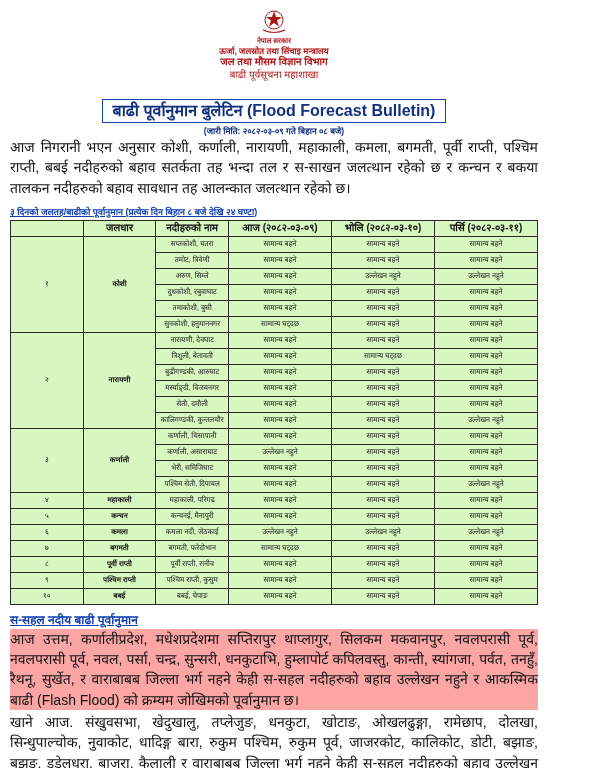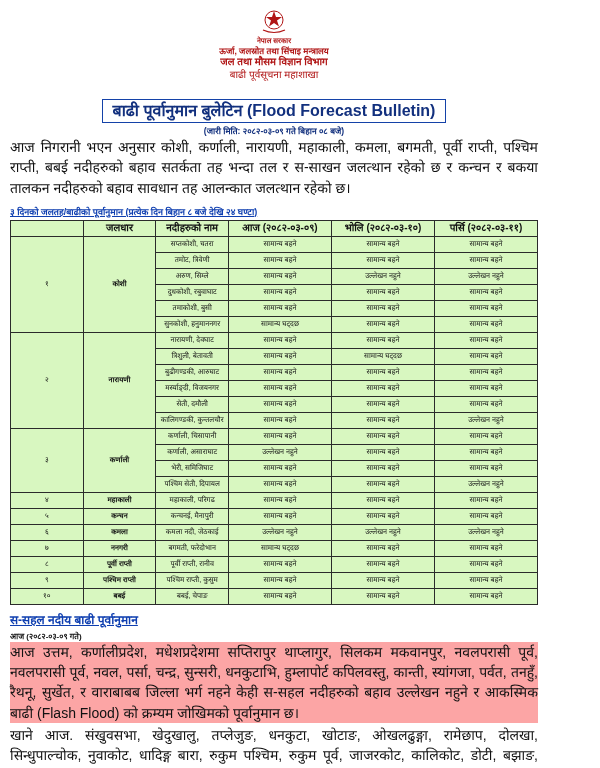--- a/index.html
+++ b/index.html
@@ -242,21 +242,21 @@
         <tr>
           <td class="num" rowspan="1">६</td>
           <td class="basin" rowspan="1">कमला</td>
           <td class="river">कमला नदी, जेठकाई</td>
           <td class="col-day g">उल्लेखन नहुने</td>
           <td class="col-day g">उल्लेखन नहुने</td>
           <td class="col-day g">उल्लेखन नहुने</td>
         </tr>
         <tr>
           <td class="num" rowspan="1">७</td>
-          <td class="basin" rowspan="1">ननगरी</td>
+          <td class="basin" rowspan="1">बगमती</td>
           <td class="river">बगमती, फरेदोभान</td>
           <td class="col-day g">सामान्य घट्दछ</td>
           <td class="col-day g">सामान्य बहने</td>
           <td class="col-day g">सामान्य बहने</td>
         </tr>
         <tr>
           <td class="num" rowspan="1">८</td>
           <td class="basin" rowspan="1">पूर्वी राप्ती</td>
           <td class="river">पूर्वी राप्ती, रानीव</td>
           <td class="col-day g">सामान्य बहने</td>
@@ -276,19 +276,18 @@
           <td class="basin" rowspan="1">बबई</td>
           <td class="river">बबई, चेपाङ</td>
           <td class="col-day g">सामान्य बहने</td>
           <td class="col-day g">सामान्य बहने</td>
           <td class="col-day g">सामान्य बहने</td>
         </tr>
       </tbody>
   </table>
 
   <div class="note-title">स-सहल नदीय बाढी पूर्वानुमान</div>
-  <div class="day-line">आज (२०८२-०३-०९ गते)</div>
   <div class="para hl">आज उत्तम, कर्णालीप्रदेश, मधेशप्रदेशमा सप्तिरापुर थाप्लागुर, सिलकम मकवानपुर, नवलपरासी पूर्व, नवलपरासी पूर्व, नवल, पर्सा, चन्द्र, सुन्सरी, धनकुटाभि, हुम्लापोर्ट कपिलवस्तु, कान्ती, स्यांगजा, पर्वत, तनहुँ, रैथनू, सुर्खेत, र वाराबाबब जिल्ला भर्ग नहने केही स-सहल नदीहरुको बहाव उल्लेखन नहुने र आकस्मिक बाढी (Flash Flood) को क्रम्यम जोखिमको पूर्वानुमान छ।</div>
   <div class="para">खाने आज. संखुवसभा, खेदुखालु, तप्लेजुङ, धनकुटा, खोटाङ, ओखलढुङ्गा, रामेछाप, दोलखा, सिन्धुपाल्चोक, नुवाकोट, धादिङ्ग बारा, रुकुम पश्चिम, रुकुम पूर्व, जाजरकोट, कालिकोट, डोटी, बझाङ, बझङ, डडेलधुरा, बाजुरा, कैलाली र वाराबाबब जिल्ला भर्ग नहने केही स-सहल नदीहरुको बहाव उल्लेखन नहुने र आकस्मिक बाढी (Flash Flood) को सम्भावना जोखिमको पूर्वानुमान छ।</div>
   <div class="day-line">भोलि (२०८२-०३-१० गते)</div>
   <div class="day-line">पर्सि (२०८२-०३-15 गते)</div>
 
 </div>
 
 </body></html>

